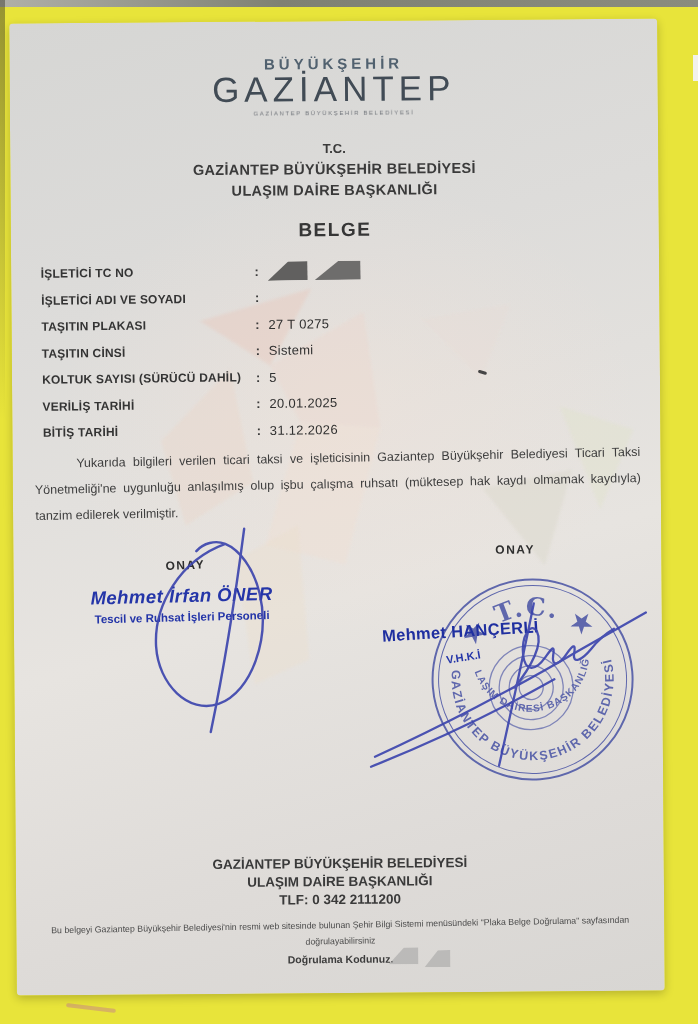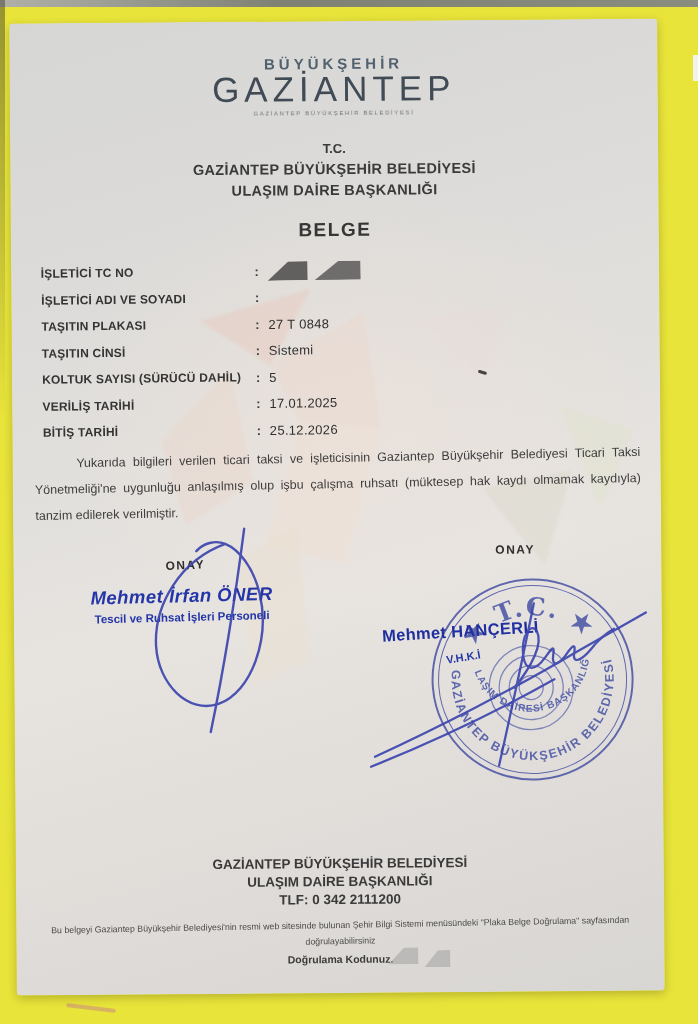--- a/index.html
+++ b/index.html
@@ -128,41 +128,41 @@
       <span class="fvalue"><span class="redact r1"></span><span class="redact r2"></span></span>
     </div>
     <div class="frow">
       <span class="flabel">İŞLETİCİ ADI VE SOYADI</span>
       <span class="fcolon">:</span>
       <span class="fvalue"></span>
     </div>
     <div class="frow">
       <span class="flabel">TAŞITIN PLAKASI</span>
       <span class="fcolon">:</span>
-      <span class="fvalue">27 T 0848</span>
+      <span class="fvalue">27 T 0275</span>
     </div>
     <div class="frow">
       <span class="flabel">TAŞITIN CİNSİ</span>
       <span class="fcolon">:</span>
       <span class="fvalue">Sistemi</span>
     </div>
     <div class="frow">
       <span class="flabel">KOLTUK SAYISI (SÜRÜCÜ DAHİL)</span>
       <span class="fcolon">:</span>
       <span class="fvalue">5</span>
     </div>
     <div class="frow">
       <span class="flabel">VERİLİŞ TARİHİ</span>
       <span class="fcolon">:</span>
-      <span class="fvalue">17.01.2025</span>
+      <span class="fvalue">20.01.2025</span>
     </div>
     <div class="frow">
       <span class="flabel">BİTİŞ TARİHİ</span>
       <span class="fcolon">:</span>
-      <span class="fvalue">25.12.2026</span>
+      <span class="fvalue">31.12.2026</span>
     </div>
   </div>
   <div class="tick"></div>
 
   <div class="para">Yukarıda bilgileri verilen ticari taksi ve işleticisinin Gaziantep Büyükşehir Belediyesi Ticari Taksi Yönetmeliği'ne uygunluğu anlaşılmış olup işbu çalışma ruhsatı (müktesep hak kaydı olmamak kaydıyla) tanzim edilerek verilmiştir.</div>
 
   <div class="onay onay-left">ONAY</div>
   <div class="sig-left-text">
     <div class="sig-left-name">Mehmet İrfan ÖNER</div>
     <div class="sig-left-title">Tescil ve Ruhsat İşleri Personeli</div>

